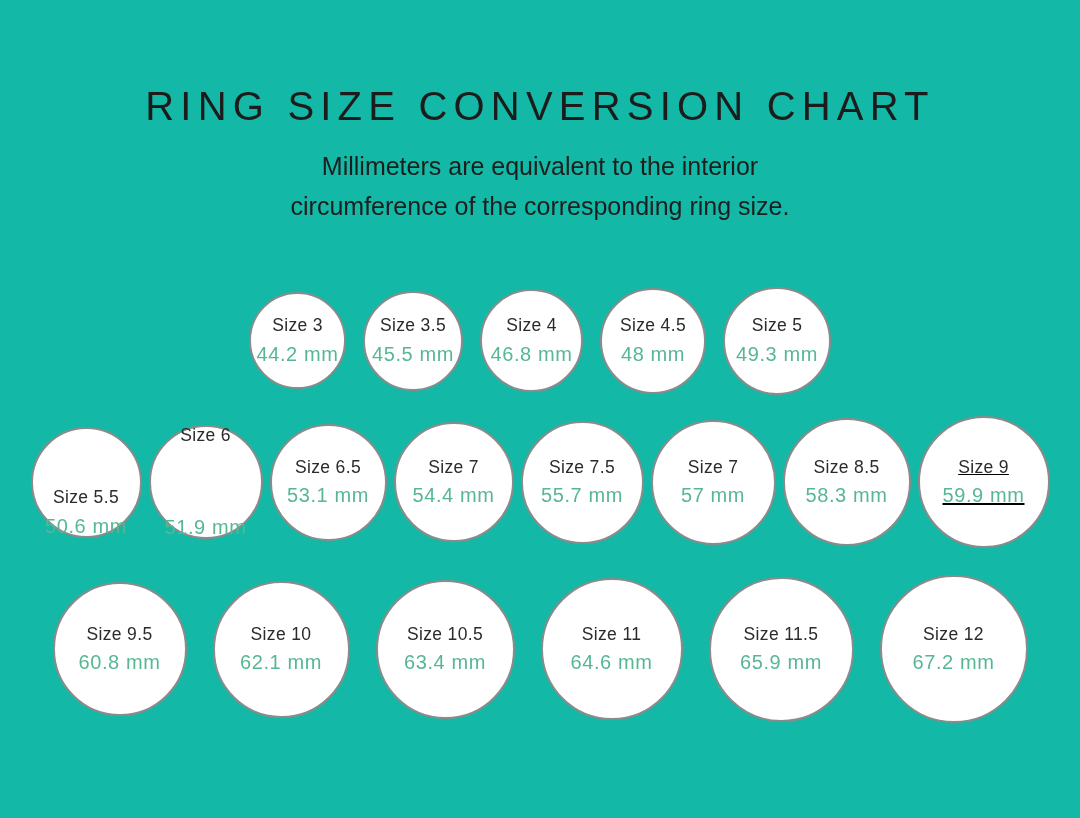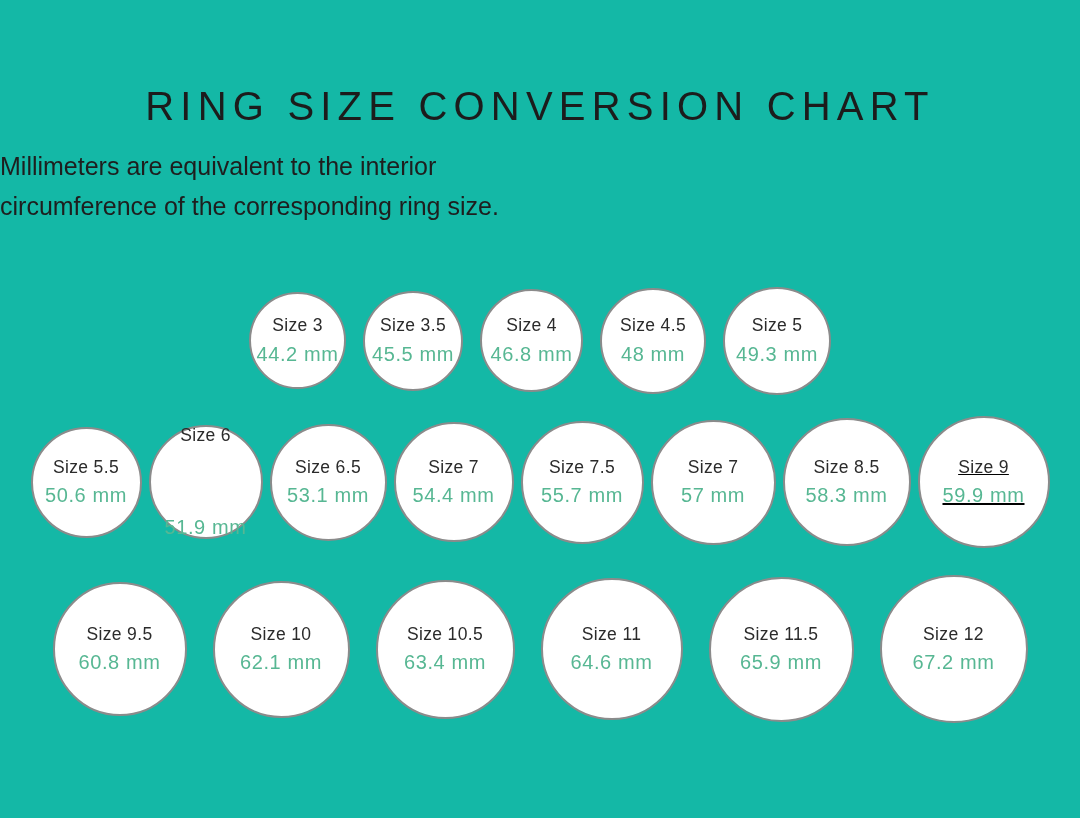--- a/index.html
+++ b/index.html
@@ -20,20 +20,21 @@
     margin:86px 0 0 0;
     text-align:center;
     font-size:40px;
     font-weight:400;
     letter-spacing:0.155em;
     line-height:1;
     color:var(--title-dark);
   }
   .subtitle{
     margin:20px 0 0 0;
+    text-align:center;
     font-size:25px;
     font-weight:400;
     line-height:1.6;
     color:#1e1e1e;
   }
   .rows{
     margin-top:60px;
     display:flex;
     flex-direction:column;
     align-items:center;
@@ -95,21 +96,21 @@
         <div class="ring" style="width: 106px; height: 106px;">
           <div class="ring-size">Size 4.5</div>
           <div class="ring-mm">48 mm</div>
         </div>
         <div class="ring" style="width: 108px; height: 108px;">
           <div class="ring-size">Size 5</div>
           <div class="ring-mm">49.3 mm</div>
         </div>
       </div>
       <div class="ring-row row-1">
-        <div class="ring" style="width: 111px; height: 111px;">
+        <div class="ring" style="width: 111px; height: 111px; justify-content: flex-end;">
           <div class="ring-size">Size 5.5</div>
           <div class="ring-mm">50.6 mm</div>
         </div>
         <div class="ring" style="width: 114px; height: 114px; justify-content: space-between;">
           <div class="ring-size">Size 6</div>
           <div class="ring-mm">51.9 mm</div>
         </div>
         <div class="ring" style="width: 117px; height: 117px;">
           <div class="ring-size">Size 6.5</div>
           <div class="ring-mm">53.1 mm</div>

